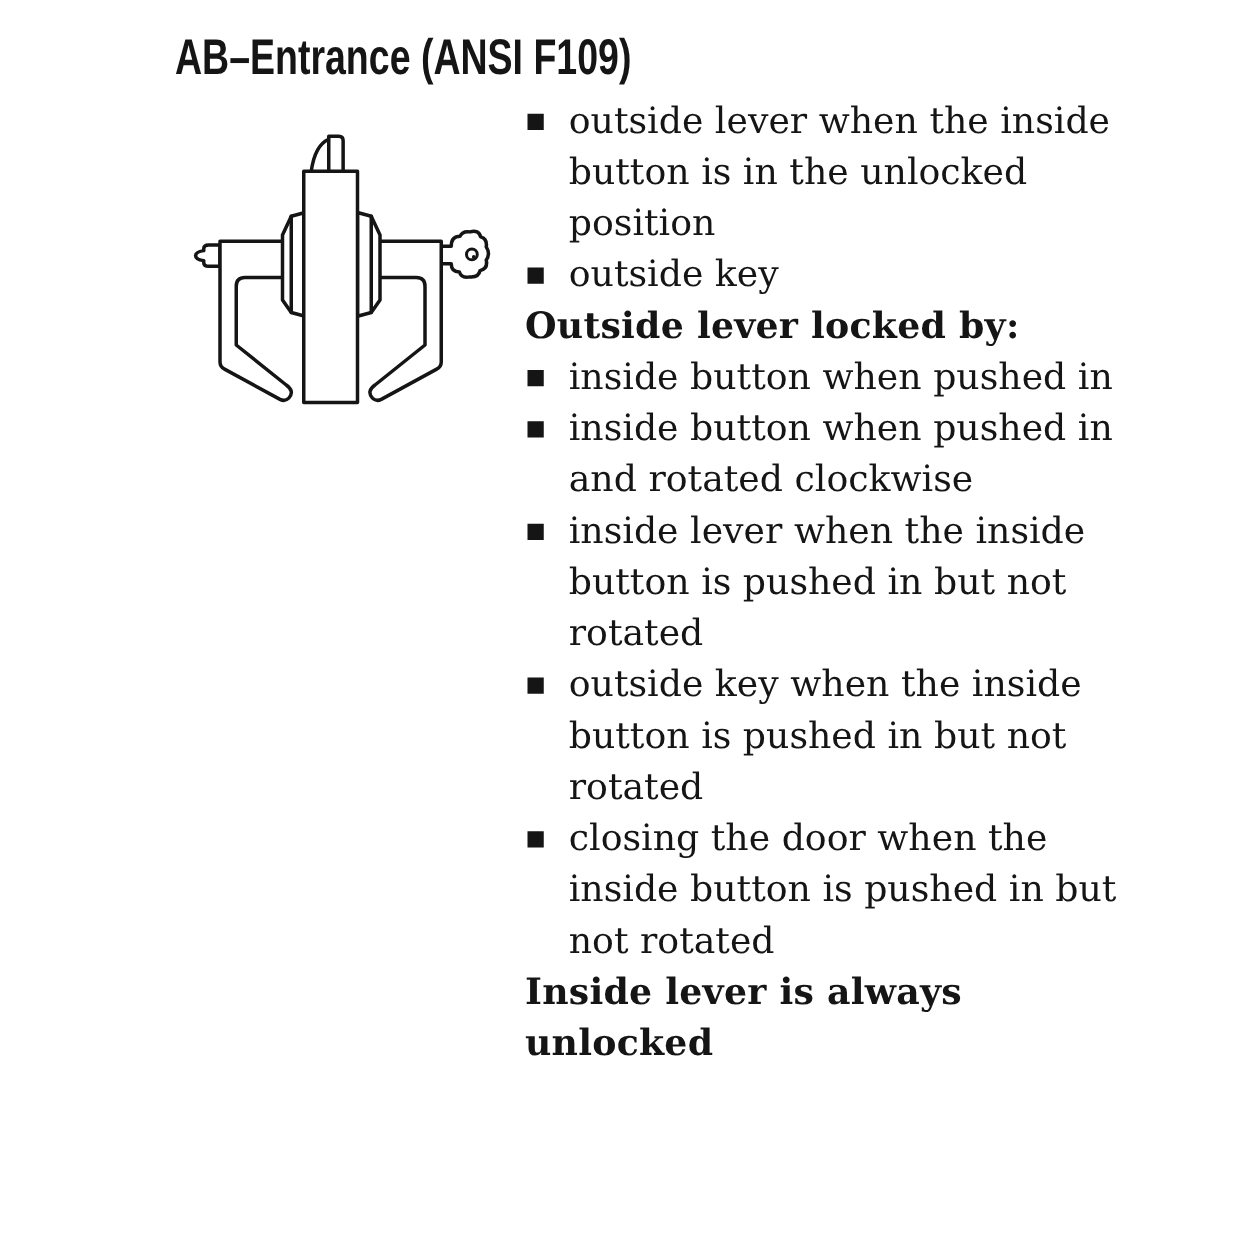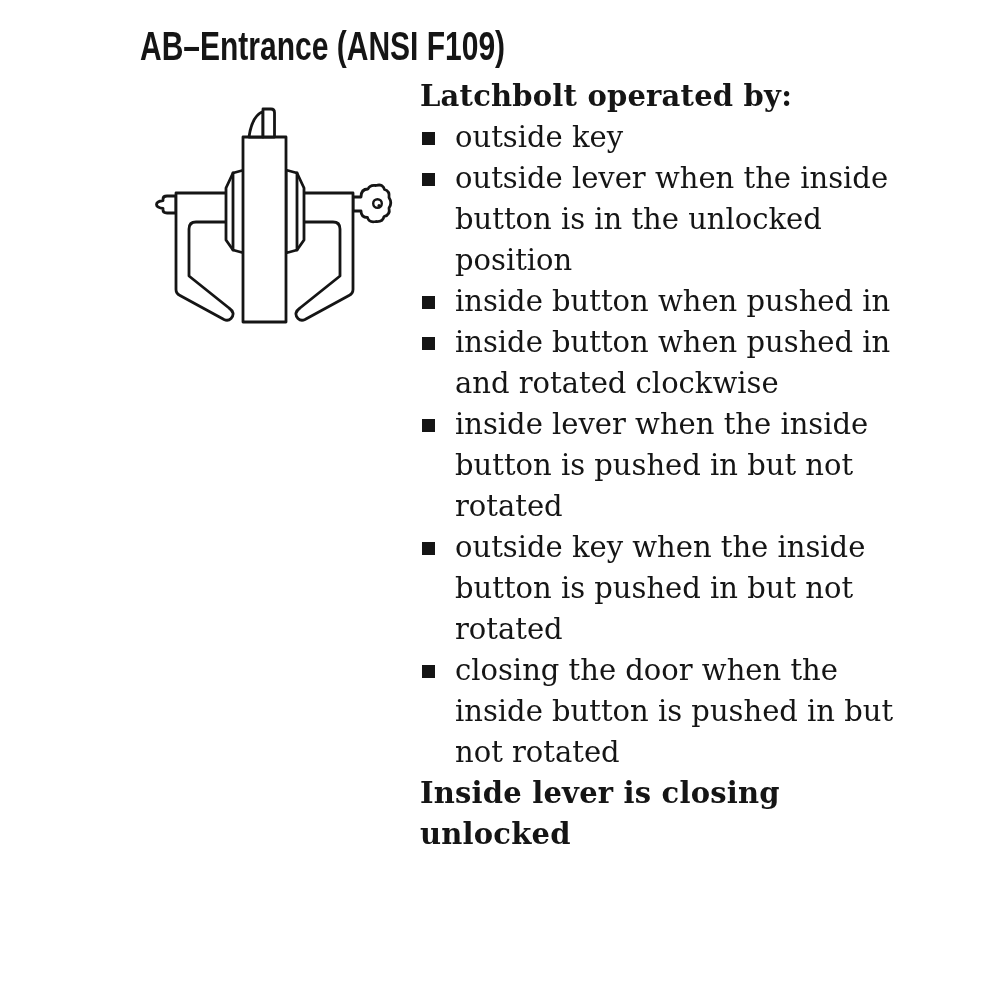--- a/index.html
+++ b/index.html
@@ -92,32 +92,32 @@
   <path class="stroked" d="M286,170 L297,173 L304,188 L304,240 L297,250 L286,253 Z"></path>
   <path class="lineonly" d="M297,173 L297,250"></path>
 
   <rect class="stroked" x="243" y="137" width="43" height="185"></rect>
 
   <path class="stroked" d="M263,111.5 Q252,116 249,137 L263,137 Z"></path>
   <path class="stroked" d="M263,109 L271,109 Q274.5,109 274.5,112.5 L274.5,137 L263,137 Z"></path>
 </svg>
 
 <div class="function-list">
-    <div class="heading">
-      <span class="item-text">Latchbolt operated by:</span>
+    <div class="bullet-item">
+      <span class="bullet-square"></span>
+      <span class="item-text">outside lever when the inside
+button is in the unlocked
+position</span>
     </div>
     <div class="bullet-item">
       <span class="bullet-square"></span>
       <span class="item-text">outside key</span>
     </div>
-    <div class="bullet-item">
-      <span class="bullet-square"></span>
-      <span class="item-text">outside lever when the inside
-button is in the unlocked
-position</span>
+    <div class="heading">
+      <span class="item-text">Outside lever locked by:</span>
     </div>
     <div class="bullet-item">
       <span class="bullet-square"></span>
       <span class="item-text">inside button when pushed in</span>
     </div>
     <div class="bullet-item">
       <span class="bullet-square"></span>
       <span class="item-text">inside button when pushed in
 and rotated clockwise</span>
     </div>
@@ -133,16 +133,16 @@
 button is pushed in but not
 rotated</span>
     </div>
     <div class="bullet-item">
       <span class="bullet-square"></span>
       <span class="item-text">closing the door when the
 inside button is pushed in but
 not rotated</span>
     </div>
     <div class="heading">
-      <span class="item-text">Inside lever is closing
+      <span class="item-text">Inside lever is always
 unlocked</span>
     </div>
   </div>
 
 </body></html>

